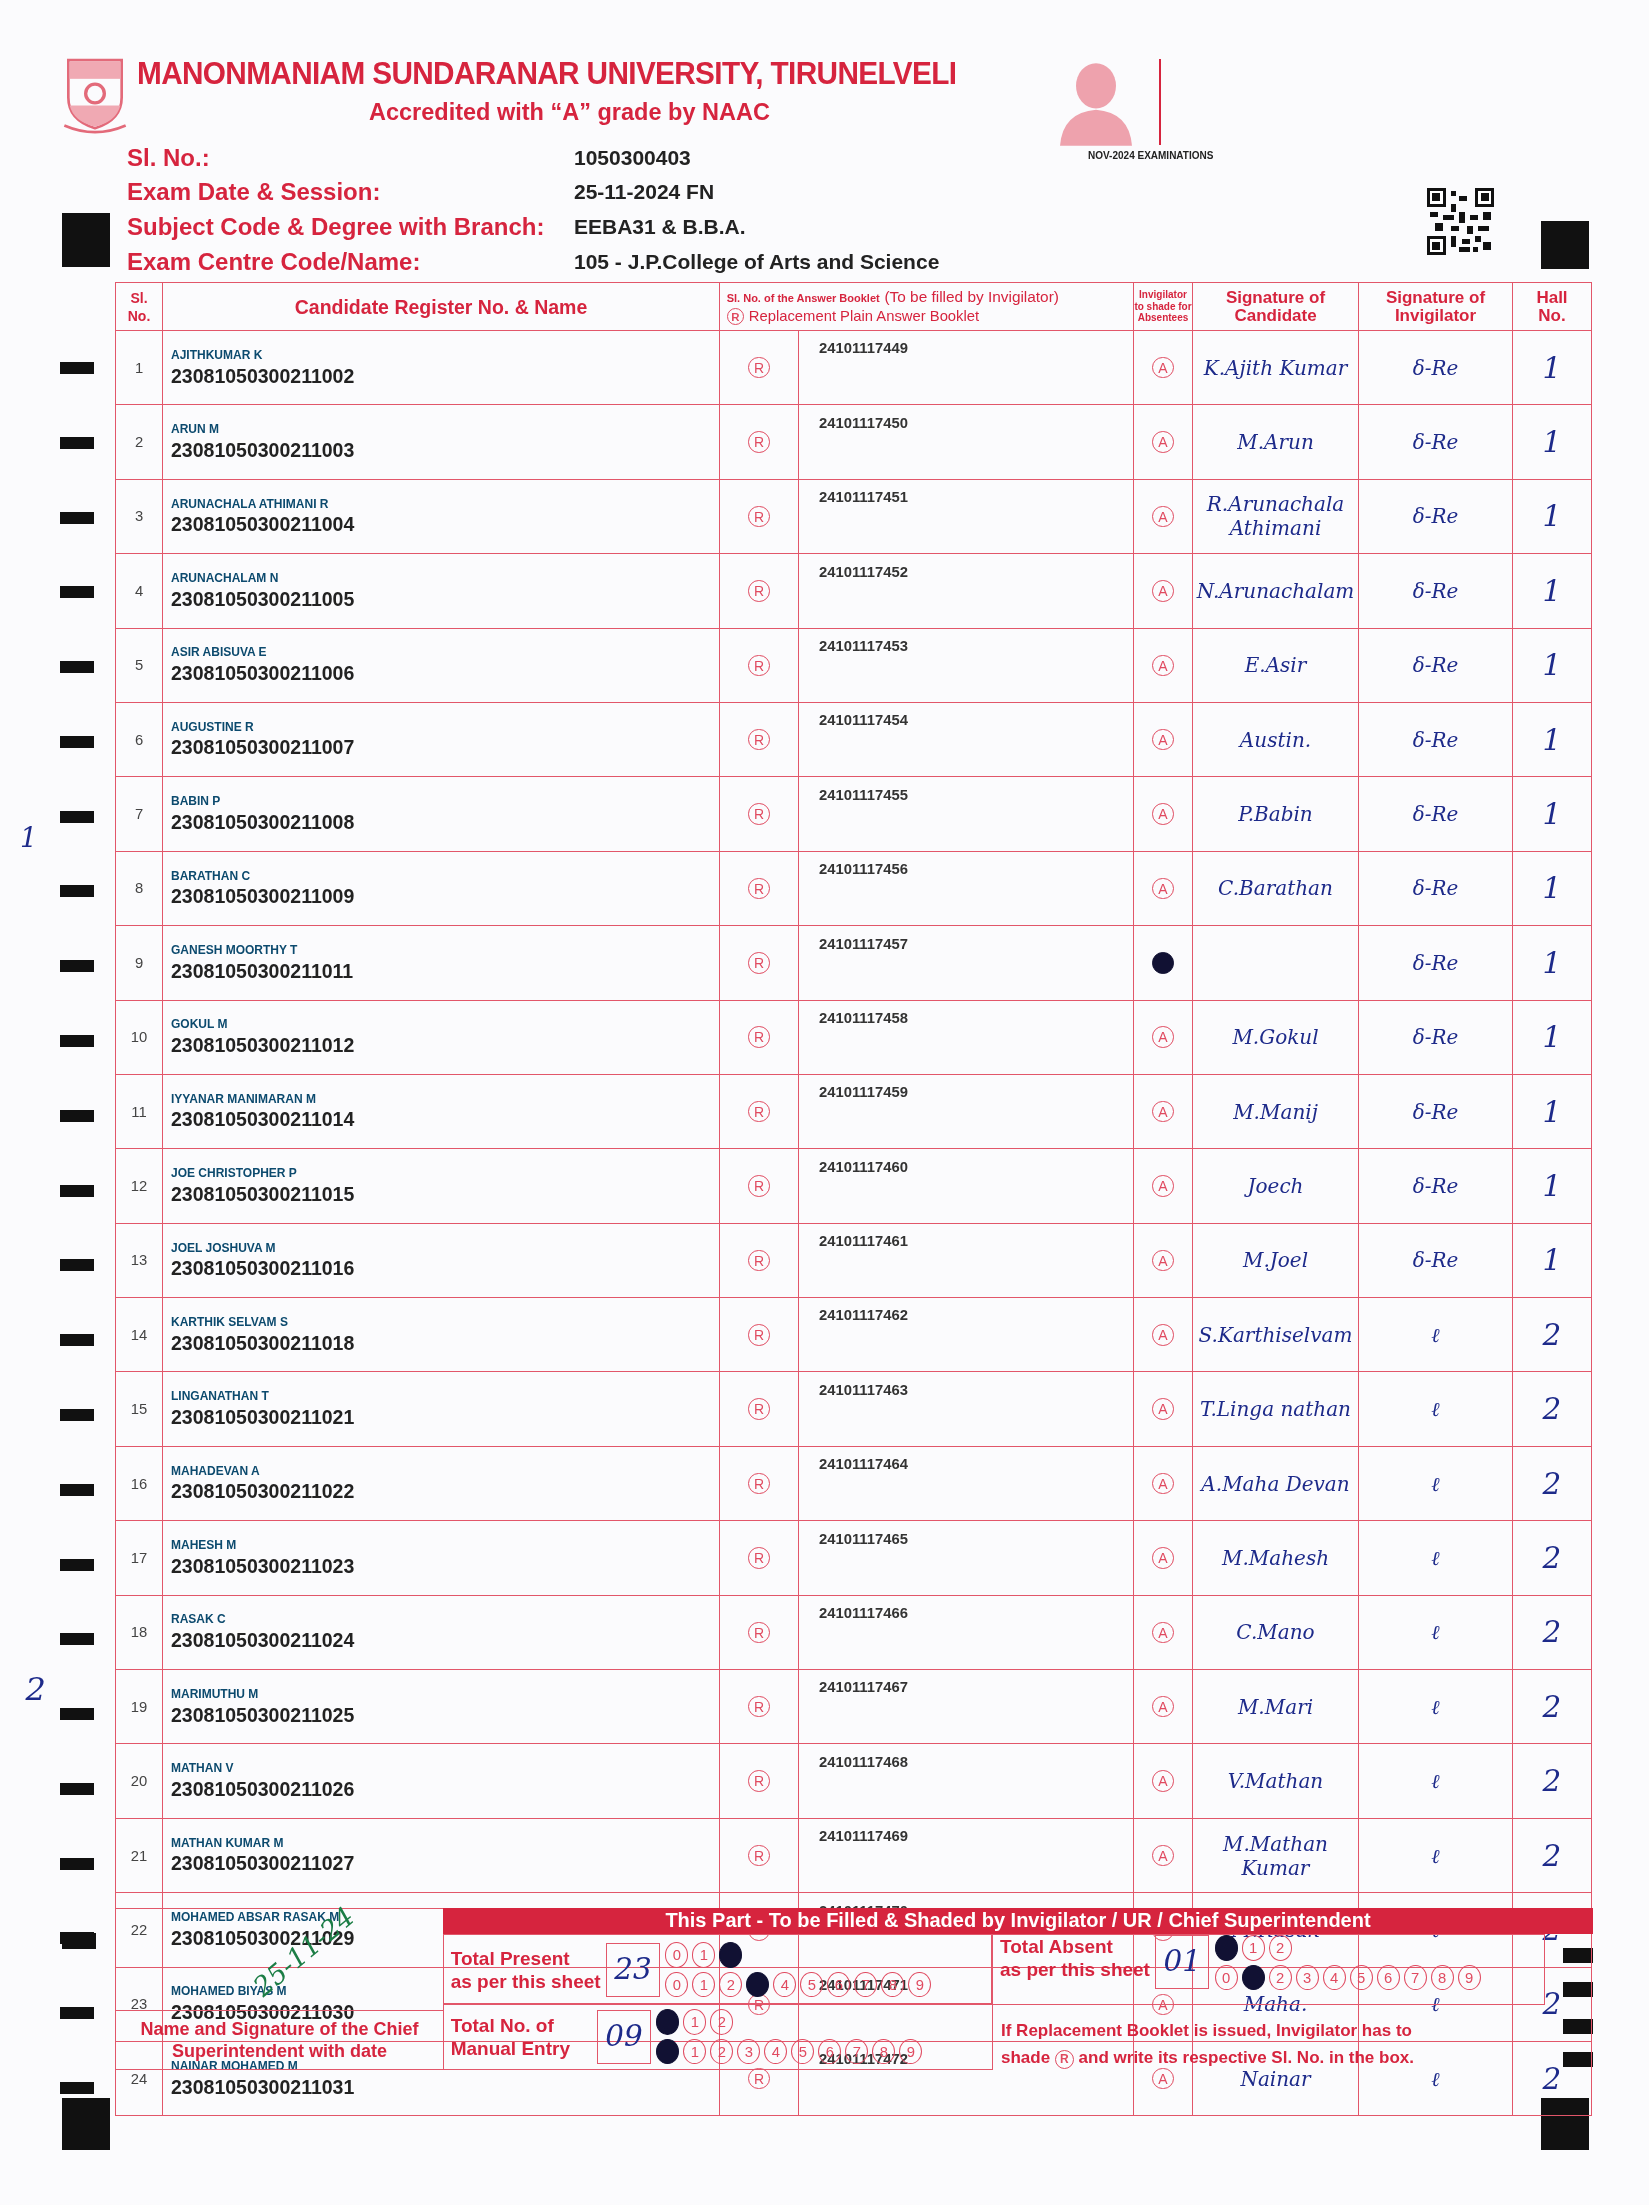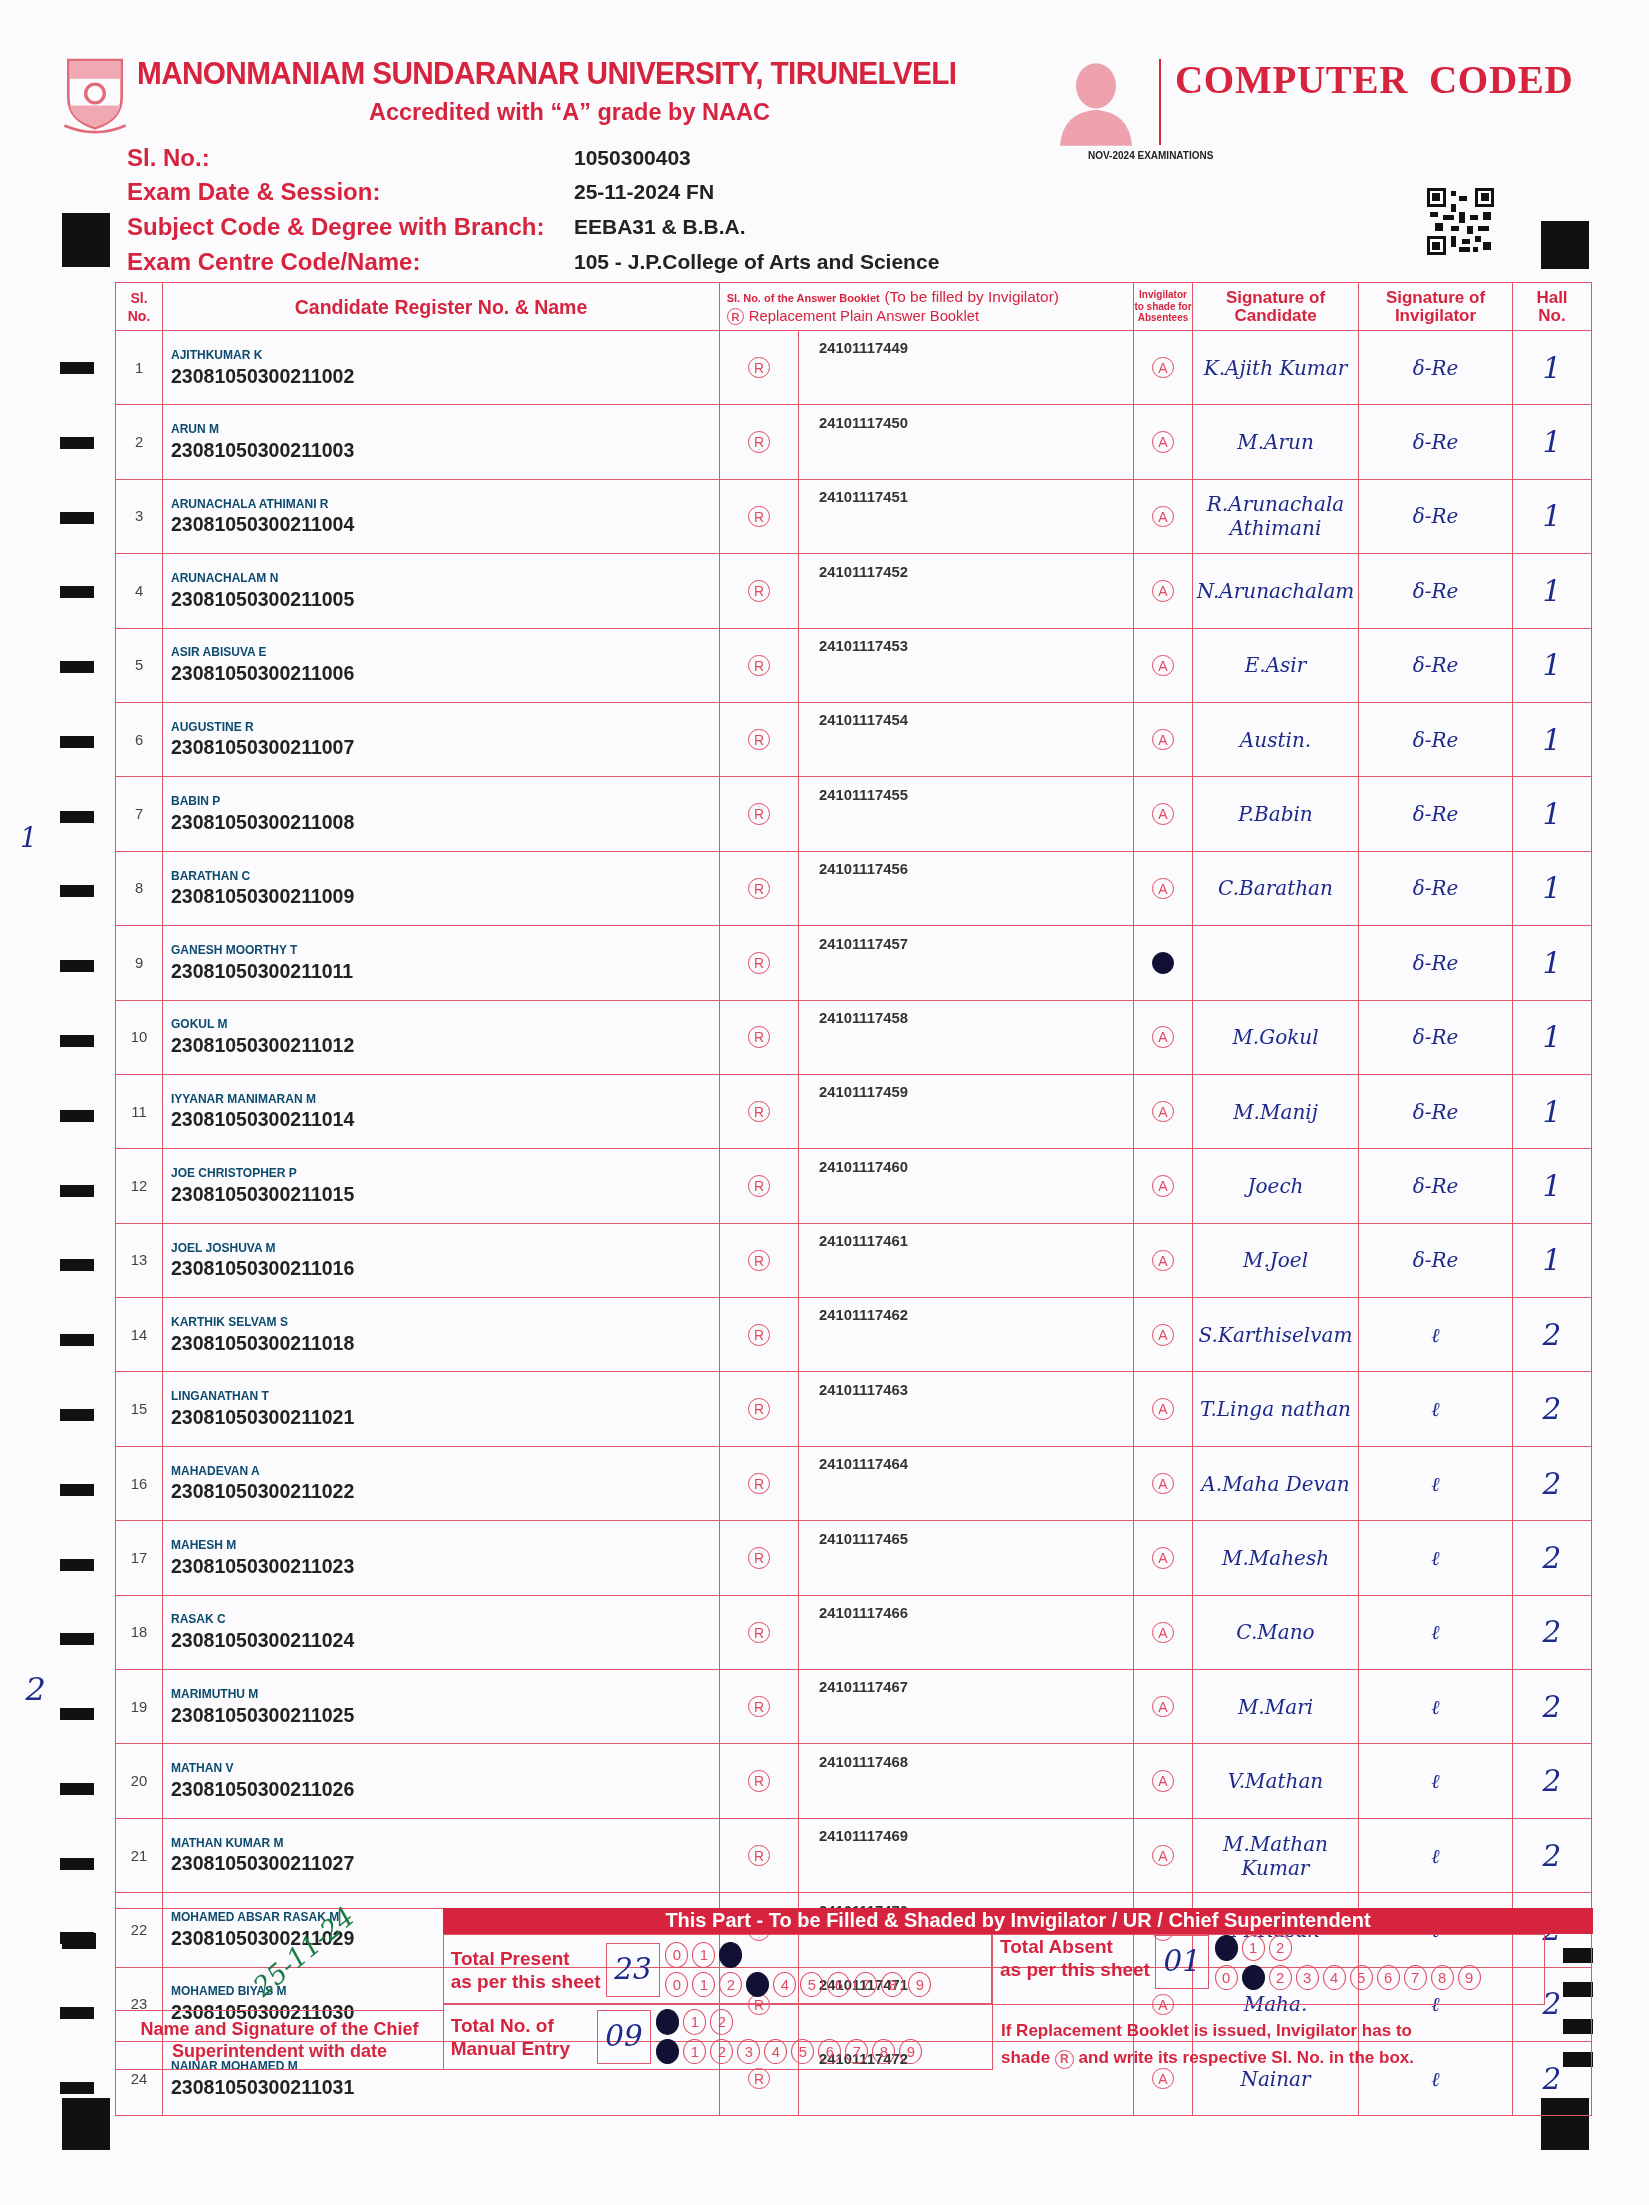--- a/index.html
+++ b/index.html
@@ -50,21 +50,20 @@
   <path d="M2 104 Q48 124 94 104" fill="none" stroke="#e36a7a" stroke-width="4"></path>
 </svg>
 <div class="abs uni-title">MANONMANIAM SUNDARANAR UNIVERSITY, TIRUNELVELI</div>
 <div class="abs naac">Accredited with “A” grade by NAAC</div>
 <svg class="abs portrait" viewBox="0 0 120 130">
   <ellipse cx="60" cy="40" rx="30" ry="34" fill="#eea2ad"></ellipse>
   <path d="M6 130 Q10 80 60 76 Q110 80 114 130Z" fill="#eea2ad"></path>
 </svg>
 <div class="abs vdivider"></div>
 <div class="abs cca">
-  <div style="white-space:pre">COMPUTER  CODED</div>
 </div>
 <div class="abs nov">NOV-2024 EXAMINATIONS</div>
 <svg class="abs qr" viewBox="0 0 25 25" shape-rendering="crispEdges">
   <rect x="0" y="0" width="7" height="7" fill="#111"></rect>
     <rect x="1" y="1" width="5" height="5" fill="#fff"></rect>
     <rect x="2" y="2" width="3" height="3" fill="#111"></rect>
   <rect x="18" y="0" width="7" height="7" fill="#111"></rect>
     <rect x="19" y="1" width="5" height="5" fill="#fff"></rect>
     <rect x="20" y="2" width="3" height="3" fill="#111"></rect>
   <rect x="0" y="18" width="7" height="7" fill="#111"></rect>

